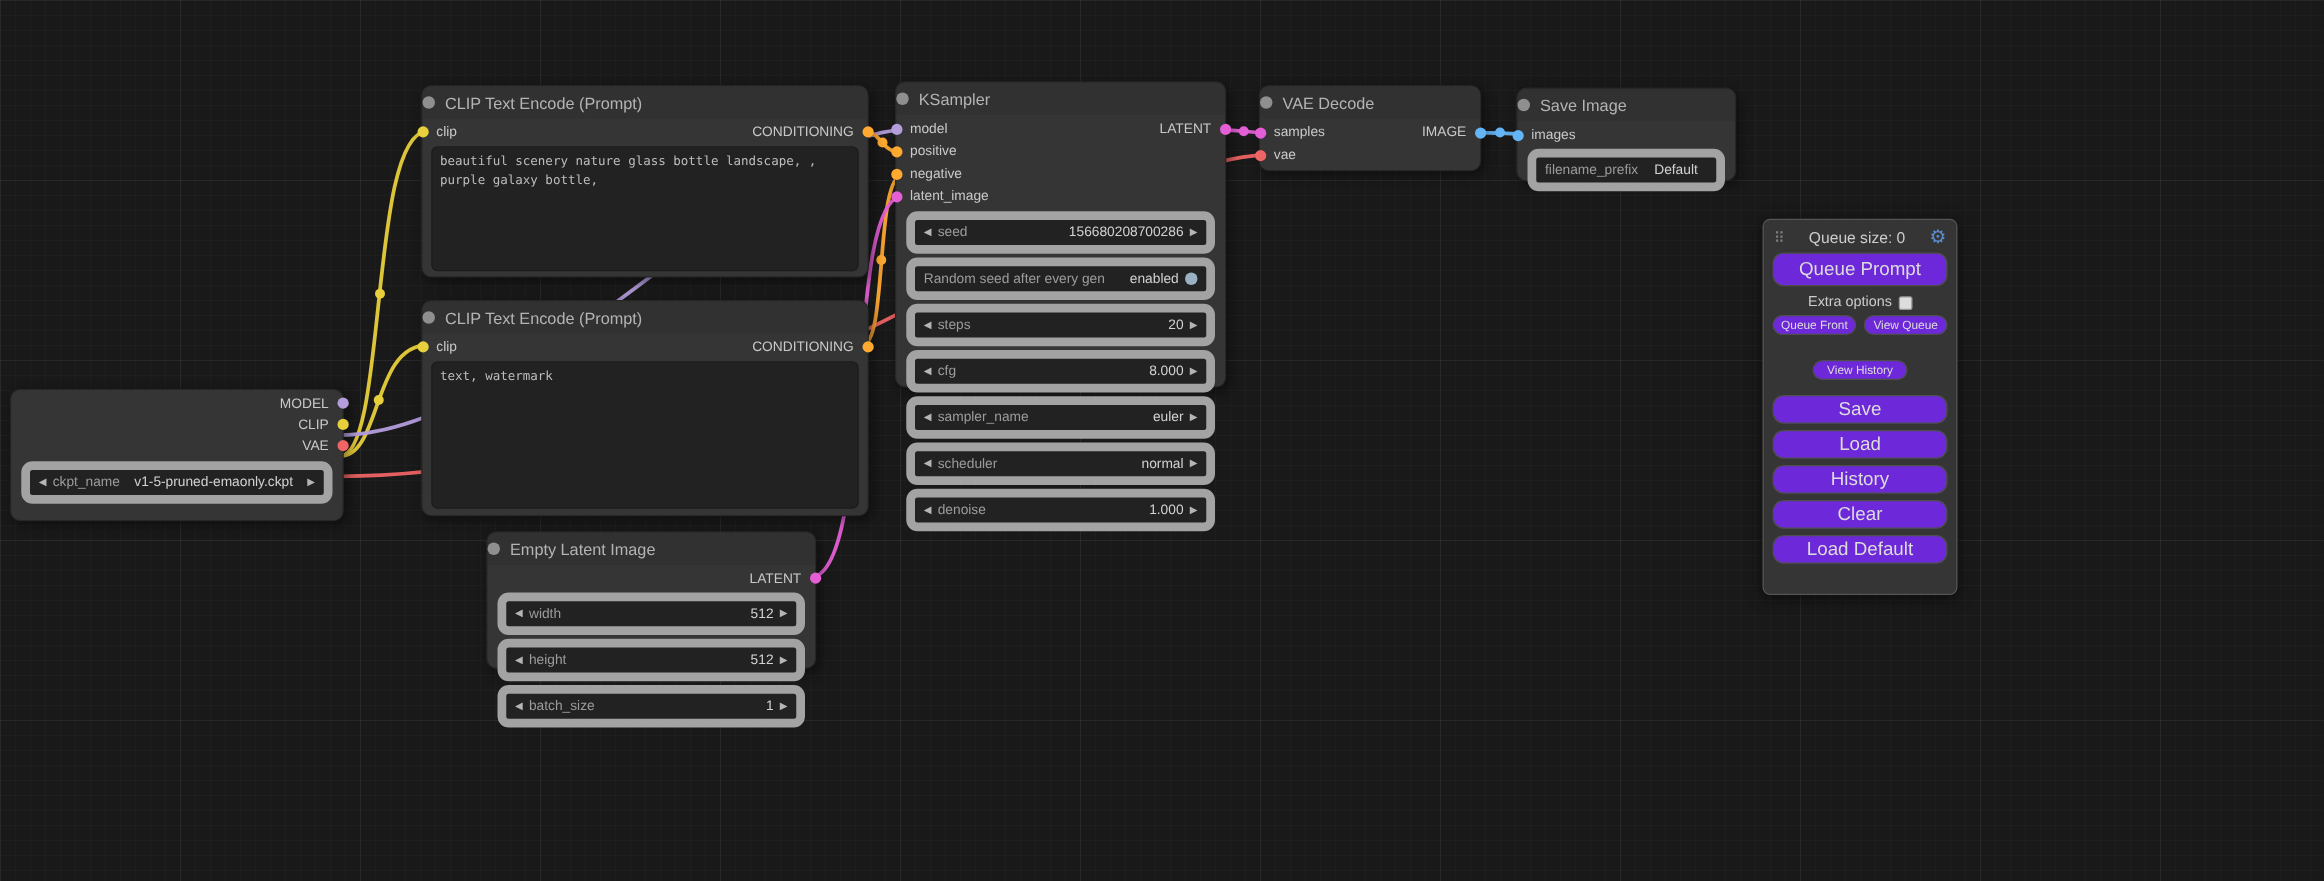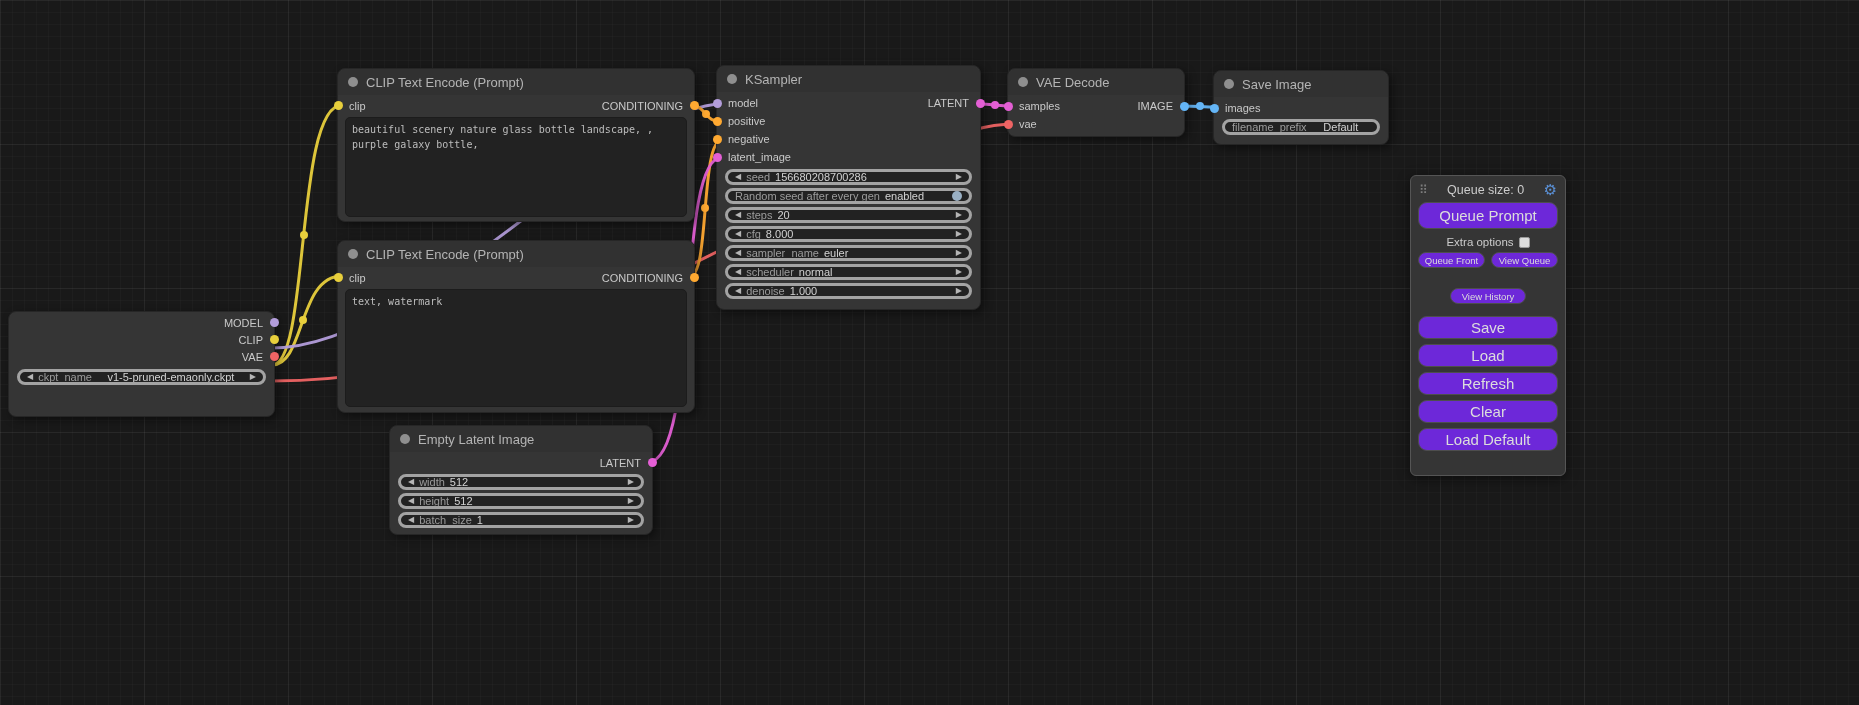--- a/index.html
+++ b/index.html
@@ -46,21 +46,21 @@
     border: 1px solid #262626;
     border-radius: 8px;
     box-shadow: 3px 3px 9px rgba(0,0,0,.45);
     z-index: 2;
   }
   .node-title {
     height: 26px;
     display: flex;
     align-items: center;
     gap: 8px;
-    padding: 0 10px;
+    padding: 0 0;
     color: #b4b4b4;
     font-size: 13px;
     border-radius: 8px 8px 0 0;
     background: rgba(0,0,0,0.07);
   }
   .collapse-dot { width: 10px; height: 10px; border-radius: 50%; background: #8f8f8f; flex: 0 0 auto; }
   .rows { padding-top: 2px; }
   .prow {
     position: relative;
     height: 17px;
@@ -83,36 +83,36 @@
   .pdot.in  { left: -4.5px; }
   .pdot.out { right: -4.5px; }
   .c-model  { background: var(--c-model); }
   .c-clip   { background: var(--c-clip); }
   .c-vae    { background: var(--c-vae); }
   .c-cond   { background: var(--c-cond); }
   .c-latent { background: var(--c-latent); }
   .c-image  { background: var(--c-image); }
   
   .widget {
-    height: 16px;
+    height: 34px;
     margin: 3px 8px 0;
     background: var(--pill-bg);
-    border: 3px solid #a3a3a3;
+    border: 7px solid #a3a3a3;
     border-radius: 9px;
     display: flex;
     align-items: center;
     padding: 0 7px;
     font-size: 11px;
     gap: 5px;
     overflow: hidden;
     white-space: nowrap;
   }
   .widget .arrow { font-size: 8px; color: #b5b5b5; flex: 0 0 auto; line-height: 1; }
   .widget .wlabel { color: #9c9c9c; flex: 0 0 auto; }
-  .widget .wvalue { color: #d2d2d2; flex: 1 1 auto; text-align: left; }
+  .widget .wvalue { color: #d2d2d2; flex: 1 1 auto; text-align: right; }
   .widget .wvalue.center { text-align: center; }
   .widget .knob {
     width: 10px; height: 10px; border-radius: 50%;
     background: #9ab0c4; flex: 0 0 auto;
   }
   textarea.prompt {
     position: absolute;
     left: 7px; right: 7px;
     background: #222222;
     border: 1px solid #1c1c1c;
@@ -406,16 +406,16 @@
   </div>
   <div class="pill-row">
     <button class="btn pill">Queue Front</button>
     <button class="btn pill">View Queue</button>
   </div>
   <div class="vh-row">
     <button class="btn pill vh">View History</button>
   </div>
   <button class="btn action">Save</button>
   <button class="btn action">Load</button>
-  <button class="btn action">Refresh</button>
+  <button class="btn action">History</button>
   <button class="btn action">Clear</button>
   <button class="btn action" style="margin-bottom:16px;">Load Default</button>
 </div>
 
 </body></html>

